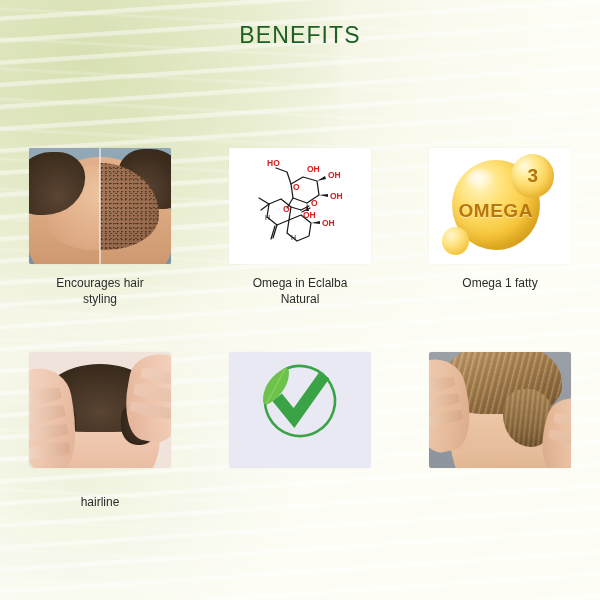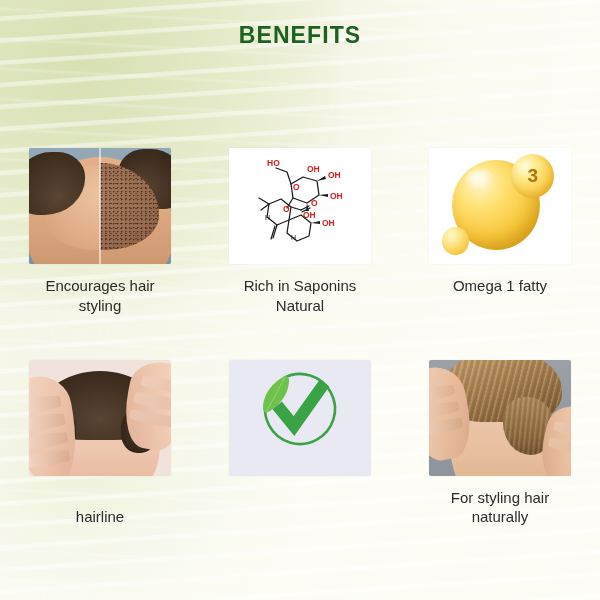--- a/index.html
+++ b/index.html
@@ -77,21 +77,21 @@
   }
 
   
   .title {
     position: absolute;
     top: 22px;
     left: 0;
     width: 600px;
     text-align: center;
     font-size: 23px;
-    font-weight: bold;
+    font-weight: normal;
     letter-spacing: 1.1px;
     color: #1d6023;
     font-family: "Liberation Sans", sans-serif;
   }
 
   
   .grid {
     position: absolute;
     top: 148px;
     left: 0;
@@ -111,21 +111,21 @@
     border-radius: 2px;
     overflow: hidden;
     position: relative;
     background: #fff;
     box-shadow: 0 0 0 0.5px rgba(0,0,0,0.03);
   }
   .caption {
     margin-top: 12px;
     width: 186px;
     text-align: center;
-    font-size: 15px;
+    font-size: 12px;
     line-height: 1.32;
     color: #2b2b2b;
     font-family: "Liberation Sans", sans-serif;
   }
 
   
   .scalp-wrap { position: absolute; inset: 0; background: #8fa6b4; }
   .scalp-shirt {
     position: absolute; inset: 0;
     background: linear-gradient(180deg, #93a9b7 0%, #8099a9 55%, #7a92a3 100%);
@@ -431,33 +431,34 @@
             <text x="82" y="58">O</text>
             <text x="64" y="42">O</text>
           </g>
           <g font-family="Liberation Sans, sans-serif" font-size="7" fill="#1a1a1a">
             <text x="36" y="72">H</text>
             <text x="62" y="92">H</text>
           </g>
         </svg>
       </div>
       <div class="caption">
-        <span>Rich in Saponins</span><br>
+        <span>Omega in Eclalba</span><br>
         <span>Natural</span>
       </div>
     </div>
 
     <div class="cell">
       <div class="thumb">
         <div class="omega-bg"></div>
         <div class="omega-main"></div>
         <div class="omega-small"></div>
         <div class="omega-badge">
           <span class="omega-badge-num">3</span>
         </div>
+        <div class="omega-text">OMEGA</div>
       </div>
       <div class="caption">
         <span>Omega 1 fatty</span><br>
       </div>
     </div>
 
     <div class="cell">
       <div class="thumb">
         <div class="recede-bg"></div>
         <div class="recede-fore">
@@ -509,20 +510,16 @@
         <div class="style-hand">
           <div class="finger" style="left:16%;top:22%;width:68%;height:13%;"></div>
           <div class="finger" style="left:12%;top:40%;width:74%;height:13%;"></div>
           <div class="finger" style="left:12%;top:58%;width:74%;height:13%;"></div>
         </div>
         <div class="style-hand2">
           <div class="finger" style="left:14%;top:24%;width:70%;height:14%;"></div>
           <div class="finger" style="left:12%;top:46%;width:72%;height:14%;"></div>
         </div>
       </div>
-      <div class="caption">
-        <span>For styling hair</span><br>
-        <span>naturally</span>
-      </div>
     </div>
 
   </div>
 </div>
 
 </body></html>

